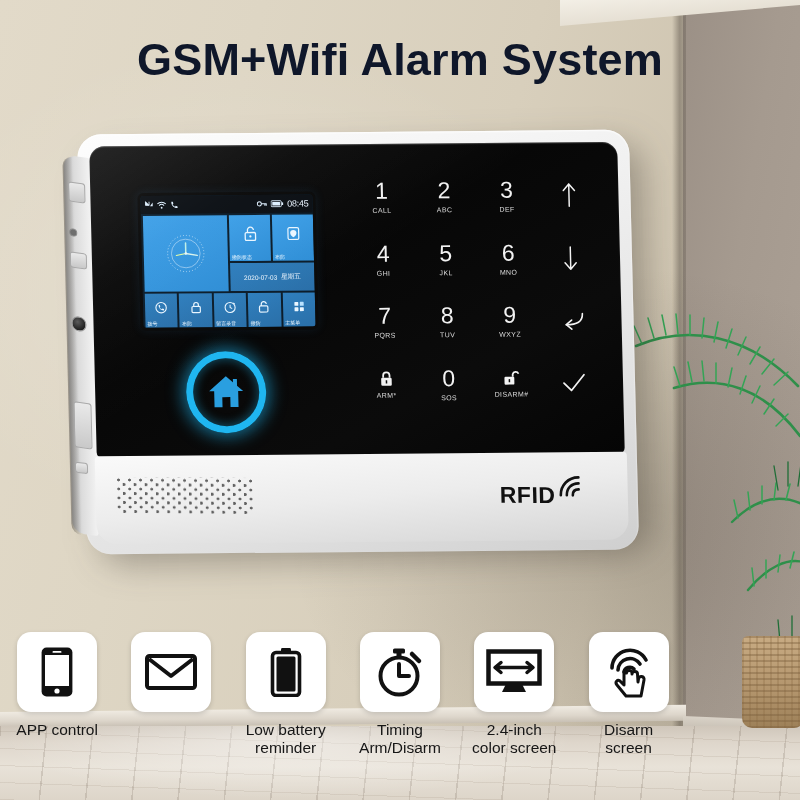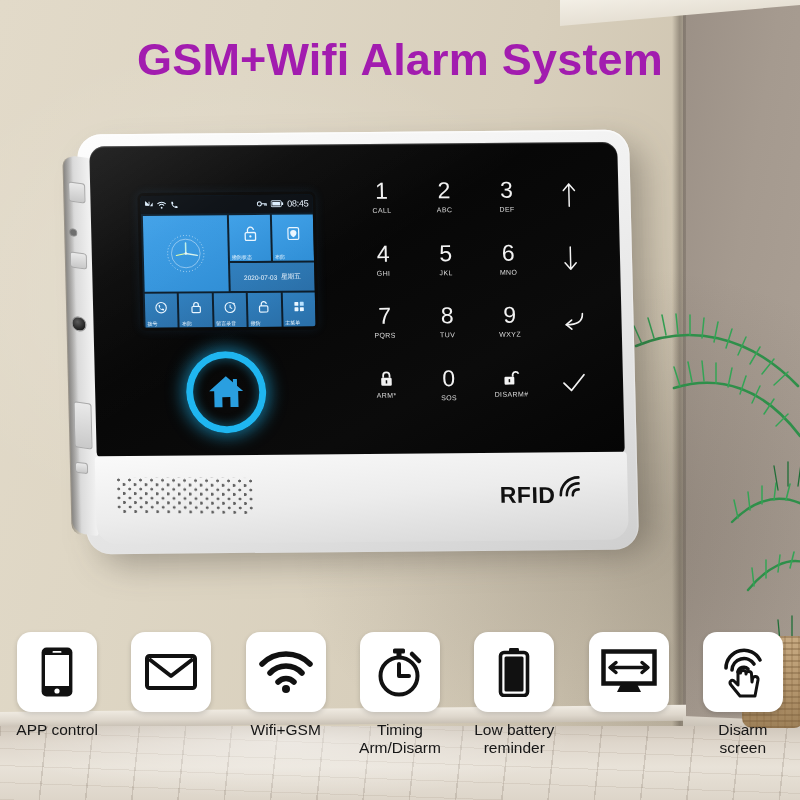--- a/index.html
+++ b/index.html
@@ -73,21 +73,21 @@
       repeating-linear-gradient(0deg, rgba(120,92,58,0.38) 0px, rgba(120,92,58,0.38) 2px, rgba(0,0,0,0) 2px, rgba(0,0,0,0) 6px),
       repeating-linear-gradient(90deg, rgba(140,108,68,0.30) 0px, rgba(140,108,68,0.30) 2px, rgba(0,0,0,0) 2px, rgba(0,0,0,0) 7px),
       linear-gradient(180deg, #c8ab83 0%, #b2946c 60%, #9d8058 100%);
     border-radius: 6px 6px 10px 10px;
   }
 
   
   .title {
     position: absolute; left: 0; top: 34px; width: 800px;
     text-align: center; font-size: 45px; font-weight: 700;
-    color: #a21caf; letter-spacing: 0.2px; white-space: nowrap;
+    color: #0f172a; letter-spacing: 0.2px; white-space: nowrap;
   }
 
   
   .panel {
     position: absolute; left: 82px; top: 132px; width: 552px; height: 420px;
     transform: rotate(-1.4deg) skewY(0.9deg);
   }
   .panel-shadow {
     position: absolute; left: 96px; top: 150px; width: 550px; height: 408px;
     background: rgba(40,34,28,0.34);
@@ -561,68 +561,59 @@
 
     <div class="feature">
       <div class="feature-box">
         <svg width="52" height="40" viewBox="0 0 52 40">
           <rect x="2" y="4" width="48" height="32" rx="2.5" stroke="#111" stroke-width="4" fill="none"></rect>
           <path d="M4 7 L26 24 L48 7" stroke="#111" stroke-width="4" fill="none" stroke-linejoin="round"></path>
         </svg>
       </div>
     </div>
 
+
     <div class="feature">
       <div class="feature-box">
-        <svg width="54" height="42" viewBox="0 0 54 42">
-          <path d="M3 13 A34 34 0 0 1 51 13" stroke="#111" stroke-width="5.5" fill="none" stroke-linecap="round"></path>
-          <path d="M11 22 A22 22 0 0 1 43 22" stroke="#111" stroke-width="5.5" fill="none" stroke-linecap="round"></path>
-          <path d="M19 31 A11 11 0 0 1 35 31" stroke="#111" stroke-width="5.5" fill="none" stroke-linecap="round"></path>
-          <circle cx="27" cy="38" r="4" fill="#111"></circle>
-        </svg>
-      </div>
-      <div class="feature-label">Wifi+GSM</div>
+        <svg width="32" height="50" viewBox="0 0 32 50">
+          <rect x="11" y="1" width="10" height="4" rx="1.4" fill="#111"></rect>
+          <rect x="2.5" y="5.5" width="27" height="43" rx="3.5" stroke="#111" stroke-width="3.6" fill="none"></rect>
+          <rect x="6.5" y="9.5" width="19" height="35" rx="1.5" fill="#111"></rect>
+        </svg>
+      </div>
+      <div class="feature-label">Low battery
+reminder</div>
     </div>
 
     <div class="feature">
       <div class="feature-box">
         <svg width="50" height="52" viewBox="0 0 50 52">
           <circle cx="24" cy="30" r="18.5" stroke="#111" stroke-width="4" fill="none"></circle>
           <path d="M24 18 L24 30 L34 30" stroke="#111" stroke-width="4" fill="none" stroke-linecap="round" stroke-linejoin="round"></path>
           <rect x="18" y="2.5" width="12" height="5" rx="1.6" fill="#111"></rect>
           <rect x="21.5" y="6" width="5" height="6" fill="#111"></rect>
           <path d="M37 8 L44 15" stroke="#111" stroke-width="4.5" stroke-linecap="round"></path>
         </svg>
       </div>
       <div class="feature-label">Timing
 Arm/Disarm</div>
     </div>
 
     <div class="feature">
       <div class="feature-box">
-        <svg width="32" height="50" viewBox="0 0 32 50">
-          <rect x="11" y="1" width="10" height="4" rx="1.4" fill="#111"></rect>
-          <rect x="2.5" y="5.5" width="27" height="43" rx="3.5" stroke="#111" stroke-width="3.6" fill="none"></rect>
-          <rect x="6.5" y="9.5" width="19" height="35" rx="1.5" fill="#111"></rect>
-        </svg>
-      </div>
-      <div class="feature-label">Low battery
-reminder</div>
-    </div>
-
-    <div class="feature">
-      <div class="feature-box">
         <svg width="56" height="46" viewBox="0 0 56 46">
           <rect x="2.5" y="2.5" width="51" height="32" stroke="#111" stroke-width="4.5" fill="none"></rect>
           <path d="M9 18.5 L47 18.5" stroke="#111" stroke-width="3.5"></path>
           <path d="M9 18.5 L15 13.5 M9 18.5 L15 23.5" stroke="#111" stroke-width="3.5" fill="none" stroke-linecap="round"></path>
           <path d="M47 18.5 L41 13.5 M47 18.5 L41 23.5" stroke="#111" stroke-width="3.5" fill="none" stroke-linecap="round"></path>
           <path d="M20 35 L36 35 L40 43 L16 43 Z" fill="#111"></path>
         </svg>
       </div>
+      <div class="feature-label">2.4-inch
+color screen</div>
     </div>
 
     <div class="feature">
       <div class="feature-box">
         <svg width="50" height="52" viewBox="0 0 50 52">
           <path d="M8 22 A18 18 0 0 1 42 14" stroke="#111" stroke-width="3.6" fill="none" stroke-linecap="round"></path>
           <path d="M14 24 A12 12 0 0 1 36 18" stroke="#111" stroke-width="3.6" fill="none" stroke-linecap="round"></path>
           <path d="M20 26 A6 6 0 0 1 30 23" stroke="#111" stroke-width="3.6" fill="none" stroke-linecap="round"></path>
           <path d="M20 27 L20 39 L16 35 C13.5 33 10.5 36 13 39 L22 50 L37 50 L40 34 C40.5 30 35 29 34.5 33 L34 36 L33.5 28 C33.5 24.5 28 24.5 28 28 L28 27 C28 23.5 22.5 23.5 22.5 27 L22.5 26 C22.5 22.5 20 22.8 20 27 Z" fill="#fff" stroke="#111" stroke-width="3" stroke-linejoin="round"></path>
         </svg>

